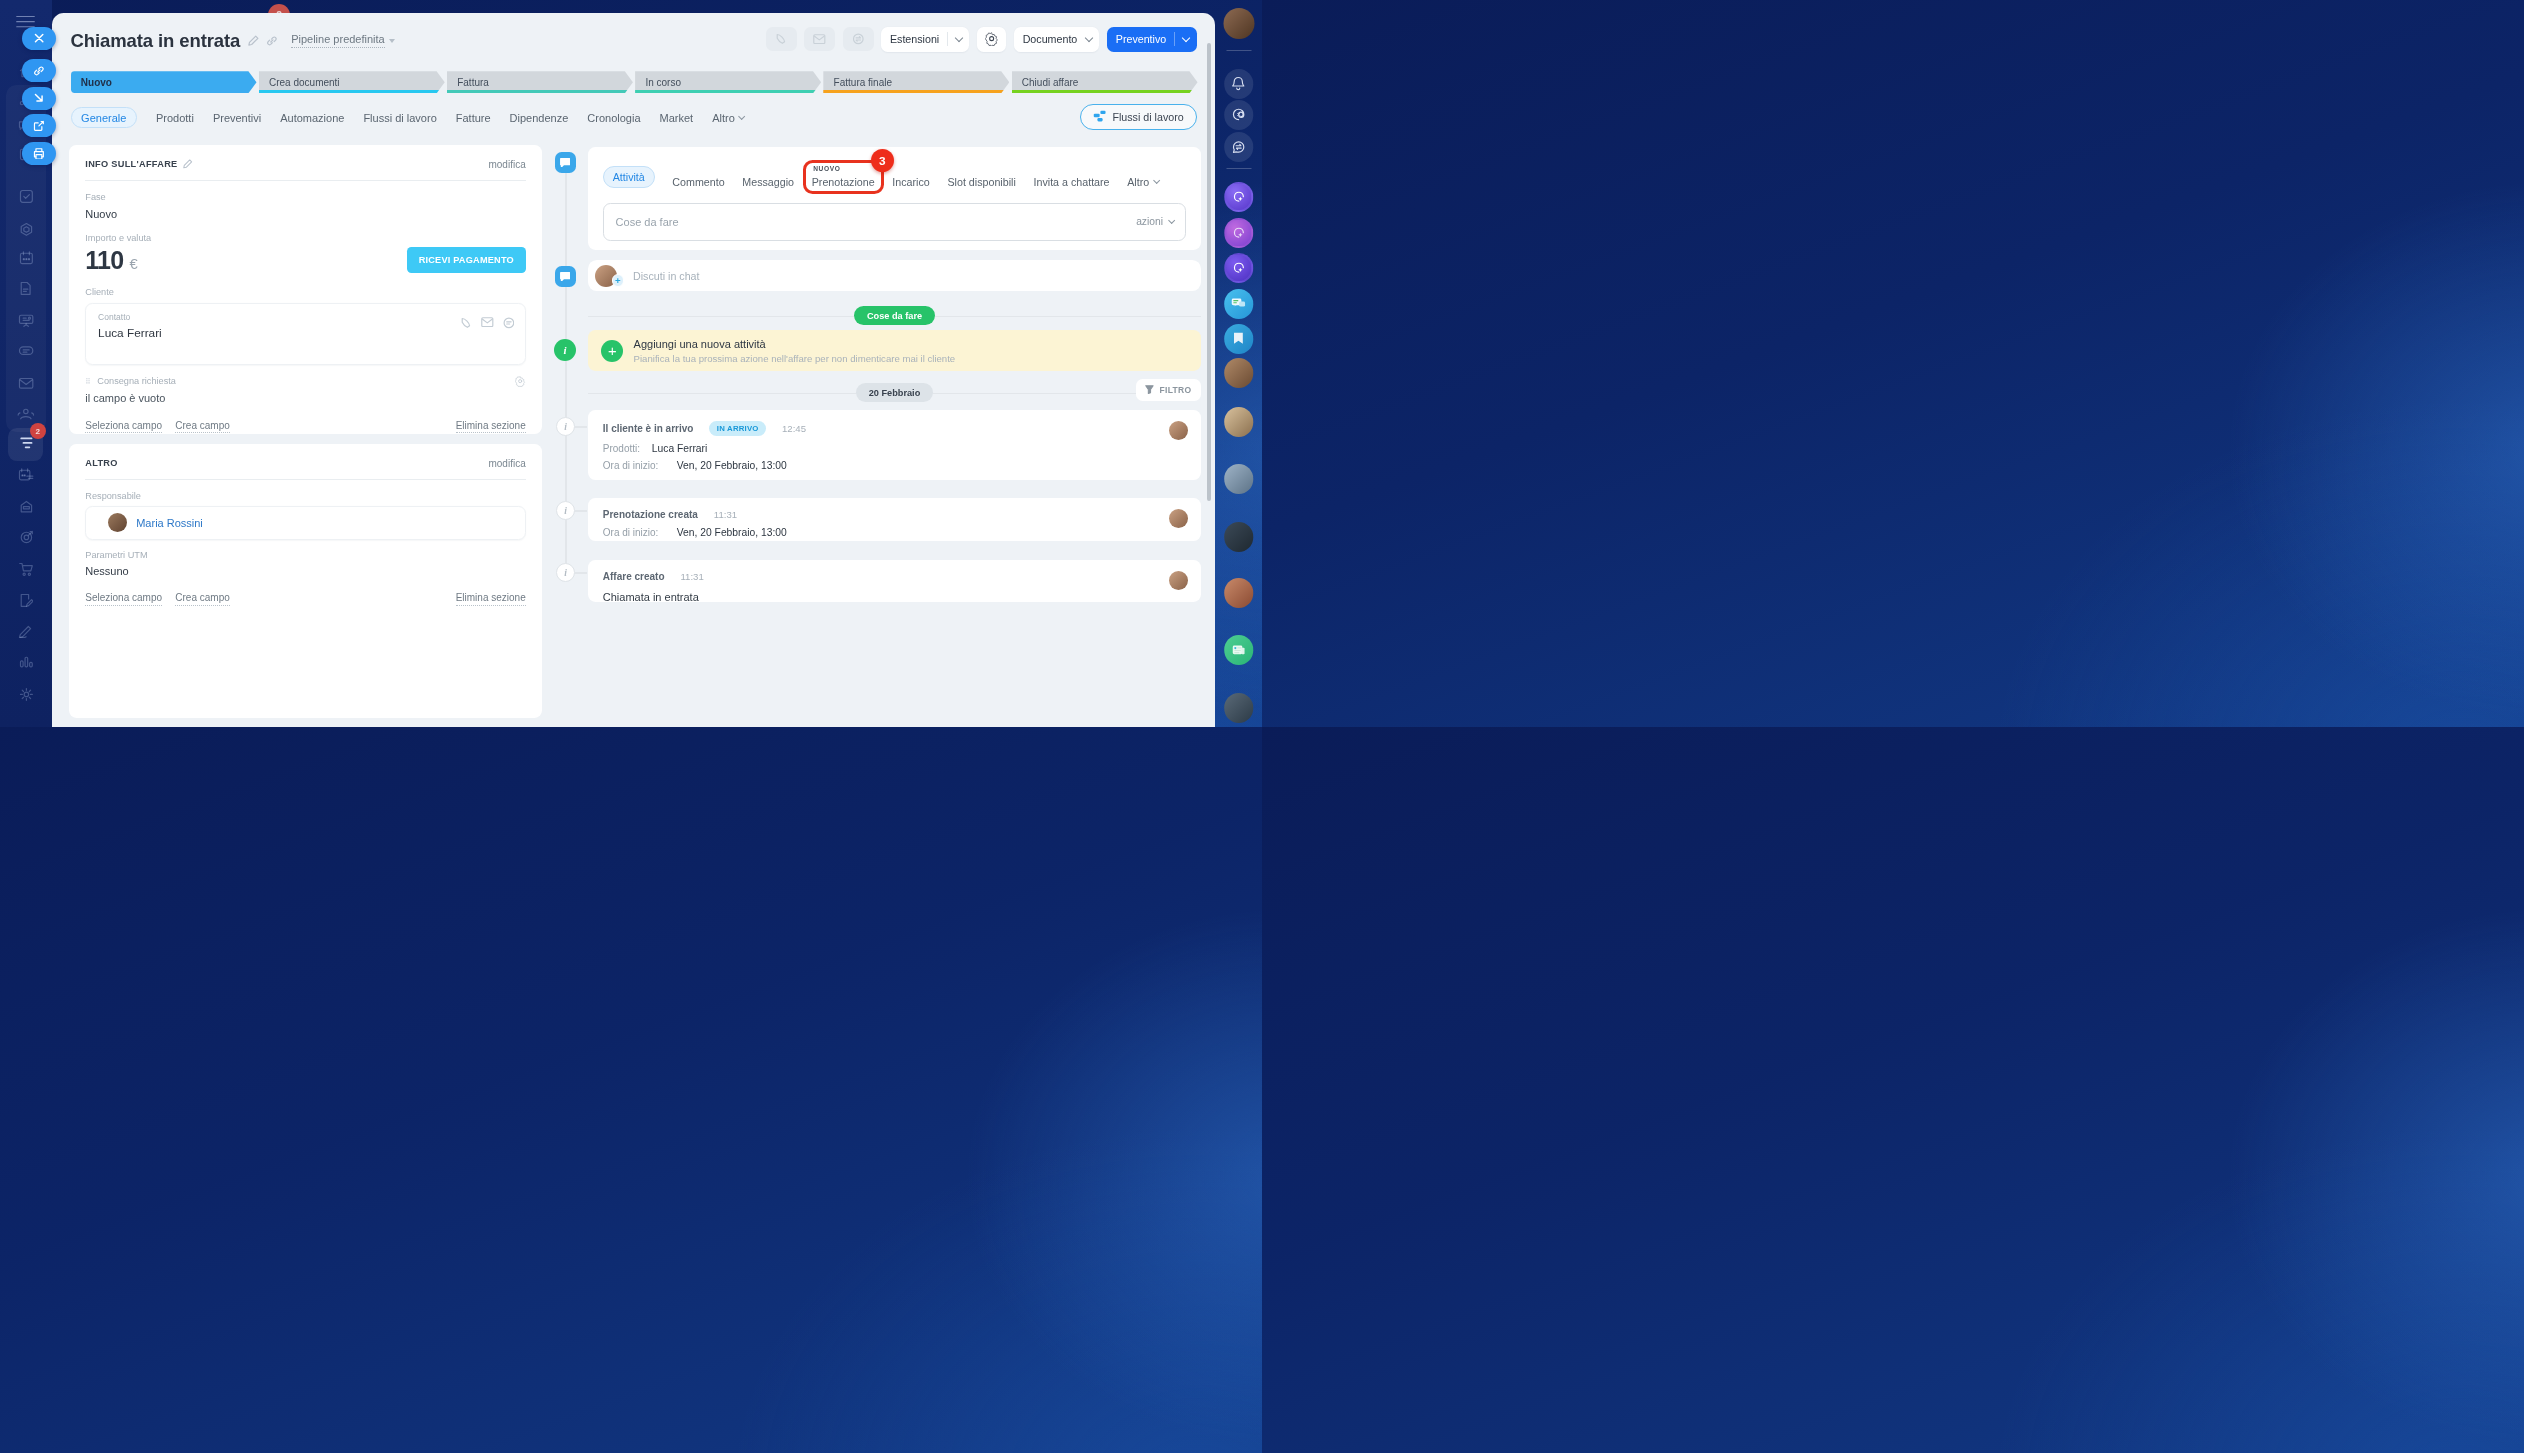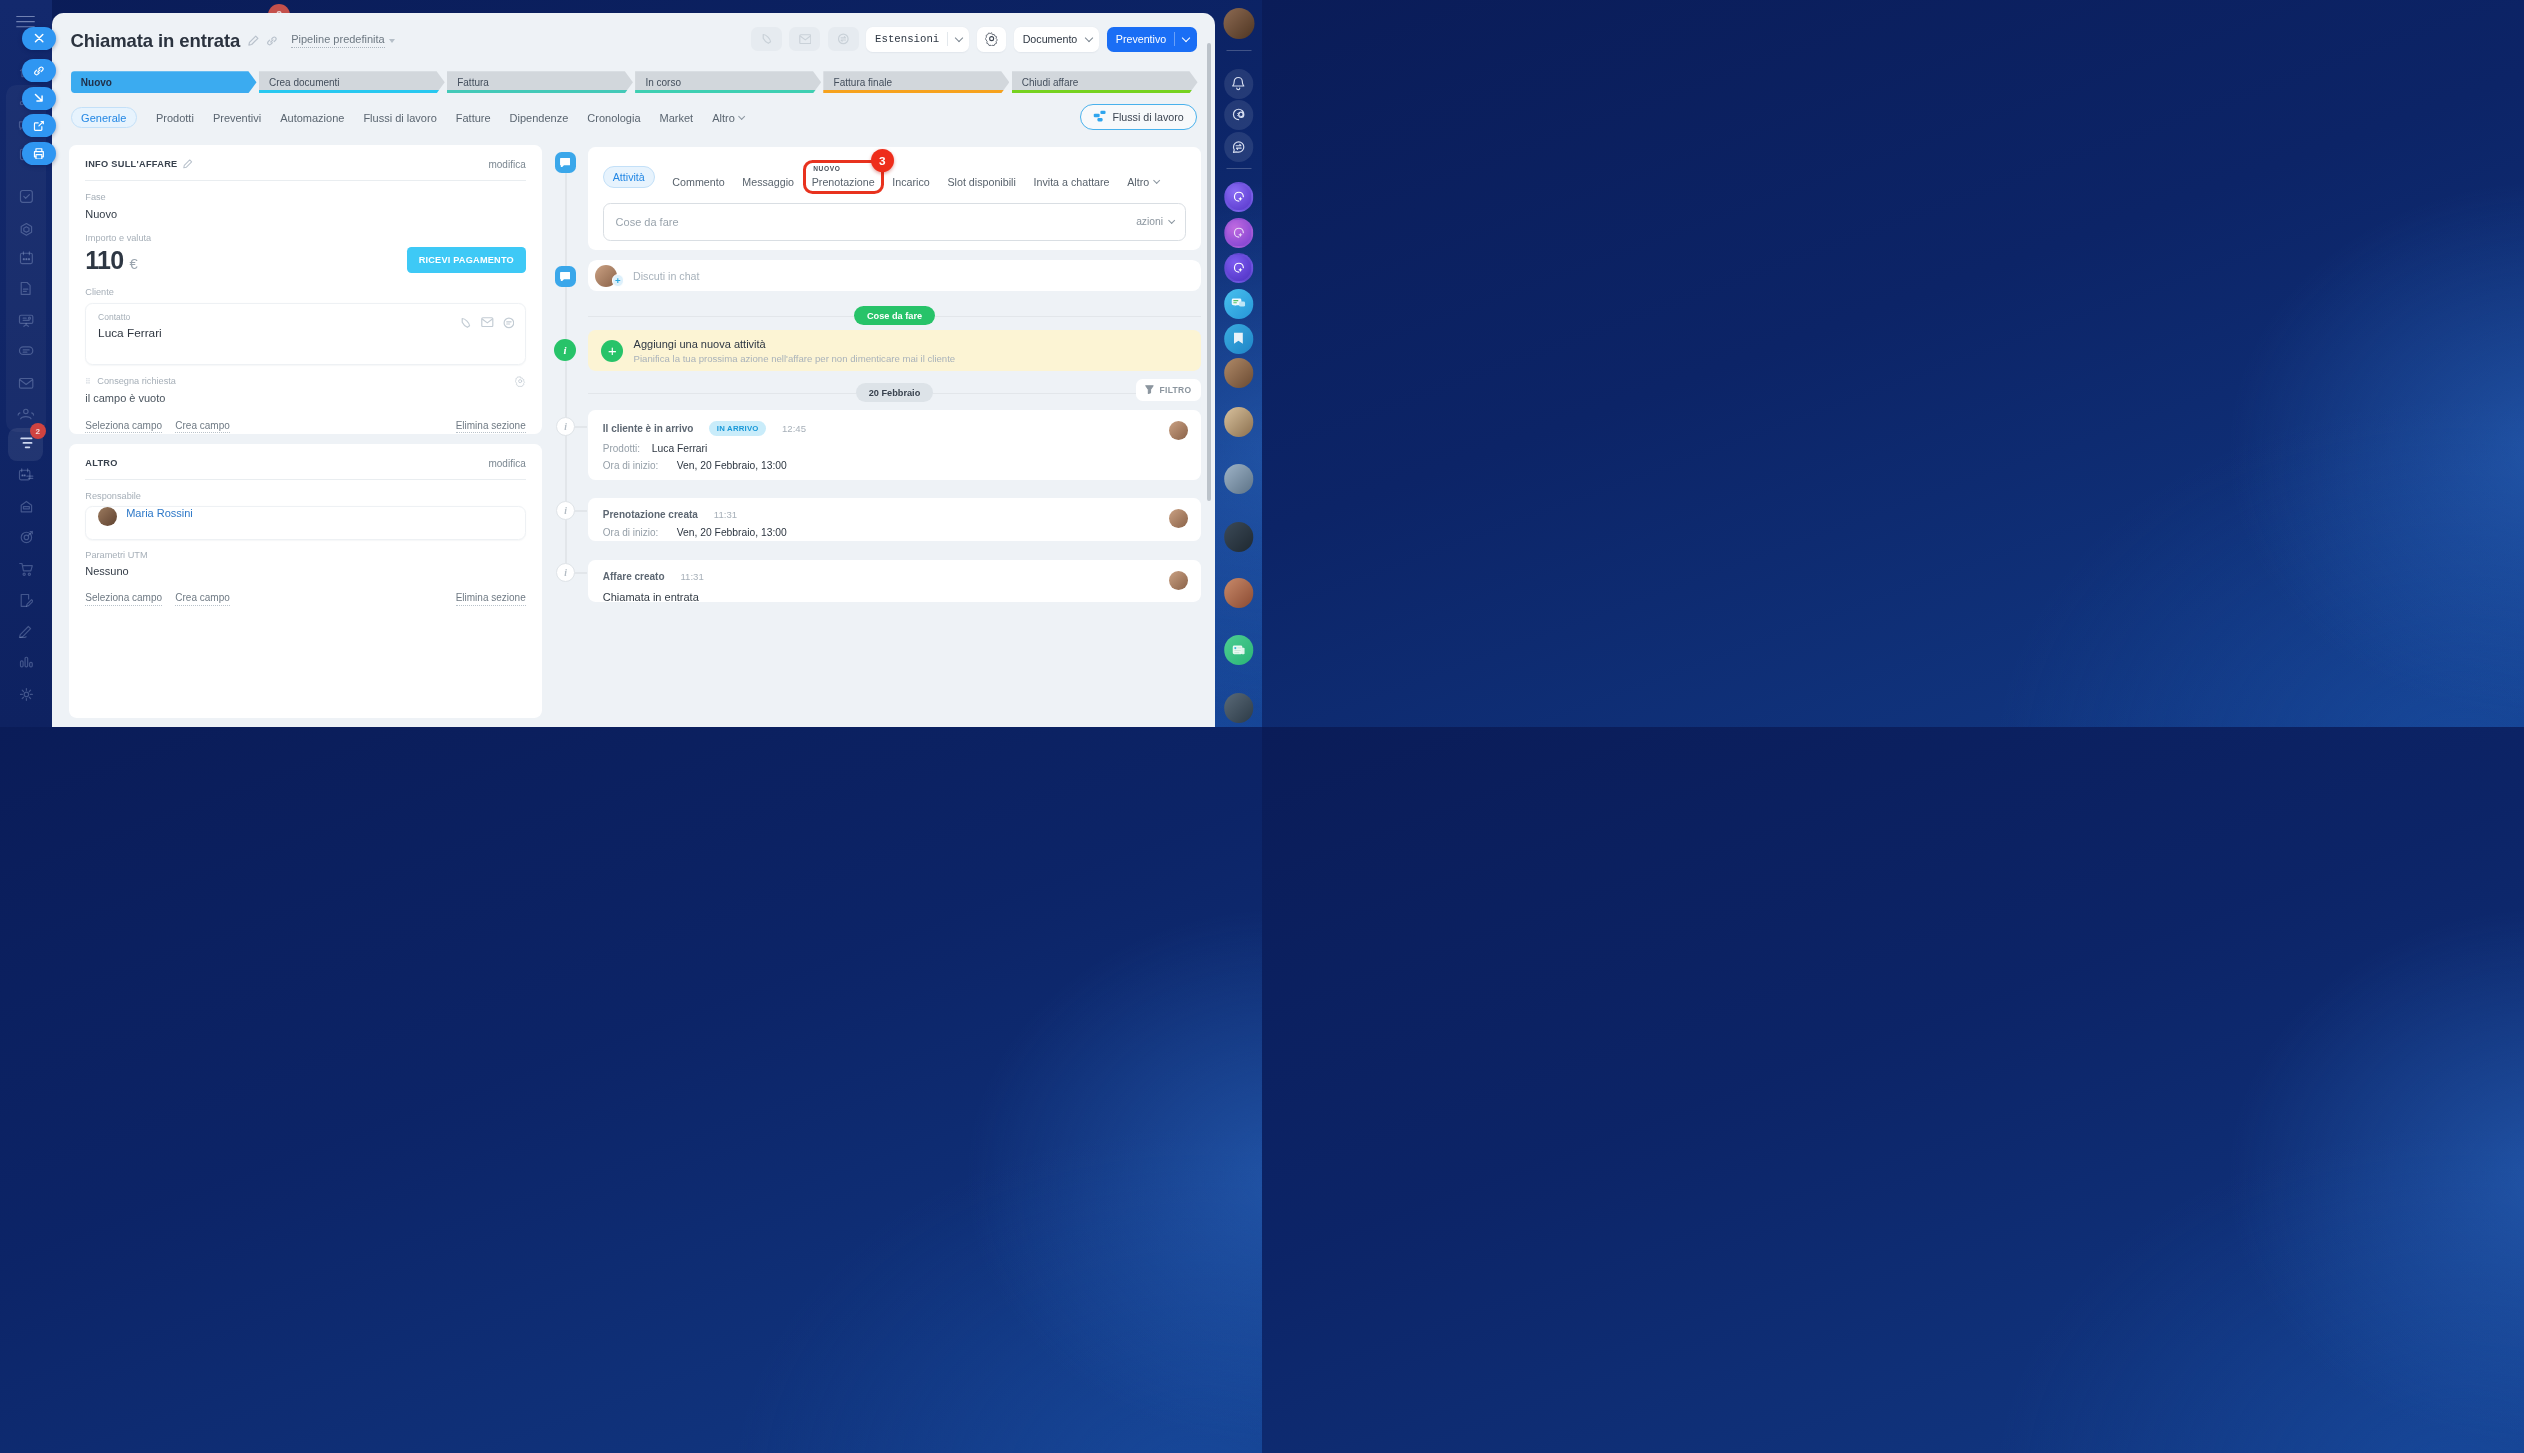--- a/index.html
+++ b/index.html
@@ -347,21 +347,21 @@
           <rect x="1" y="1" width="15" height="12" rx="1.5"></rect>
           <path d="M2 3l6.5 5L15 3"></path>
         </svg>
       </span>
     <span class="ghostbtn">
         <svg class="ic" width="12.6" height="11.8" viewBox="0 0 17 16">
           <circle cx="8.5" cy="8" r="6.5"></circle>
           <path d="M5.5 6.5h6l-1.5-1.5M11.5 9.5h-6L7 11"></path>
         </svg>
       </span>
-    <button class="wbtn" style="border:none;cursor:pointer;font-family:Liberation Mono, monospace">
+    <button class="wbtn" style="border:none;cursor:pointer;font-family:Liberation Sans, sans-serif">
       <span>Estensioni</span>
         <span class="sep"></span>
         <span class="chev"></span>
     </button>
     <span class="gearbtn">
         <svg class="ic" width="13.3" height="13.3" viewBox="0 0 20 20">
           <circle cx="10" cy="10" r="3"></circle>
           <path d="M10 1.5l1 2.6 2.8-.5 1 2.4 2.5 1-.5 2.8 1.8 2.2-1.8 2.2.5 2.8-2.5 1-1 2.4-2.8-.5-1 2.6-1-2.6-2.8.5-1-2.4-2.5-1 .5-2.8L.4 10l1.8-2.2-.5-2.8 2.5-1 1-2.4 2.8.5z" stroke-width="1.1"></path>
         </svg>
       </span>
@@ -501,21 +501,21 @@
 
   <div class="card" style="left:17px; top:431px; width:473px; height:274px; padding:13.3px 16.3px;">
     <div class="cardhead">
       <span class="ct">ALTRO</span>
       <span class="edit">modifica</span>
     </div>
     <div class="cardhr"></div>
 
 
     <div class="flabel" style="margin-top:11px">Responsabile</div>
-    <div class="subcard" style="margin-top:5.2px; height:34px; display:flex; align-items:flex-start; padding:0 12px; gap:8.9px;">
+    <div class="subcard" style="margin-top:5.2px; height:34px; display:flex; align-items:center; padding:0 22px; gap:8.9px;">
       <span class="avatar" style="width:19px; height:19px; background:linear-gradient(135deg,#9b7a5e,#5f4230)"></span>
       <span style="color:#2d78c8; font-size:11px;">Maria Rossini</span>
     </div>
 
     <div class="flabel" style="margin-top:10.3px">Parametri UTM</div>
     <div class="fvalue">Nessuno</div>
 
     <div style="display:flex; gap:13.3px; margin-top:14.8px; position:relative;">
       <span class="dotlink">Seleziona campo</span>
       <span class="dotlink">Crea campo</span>

